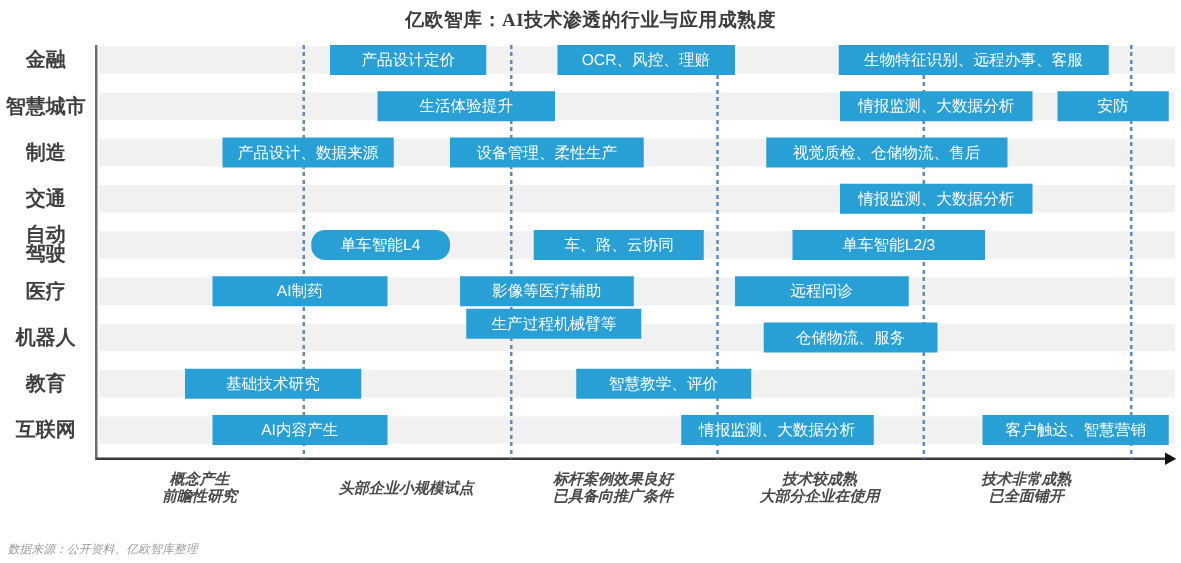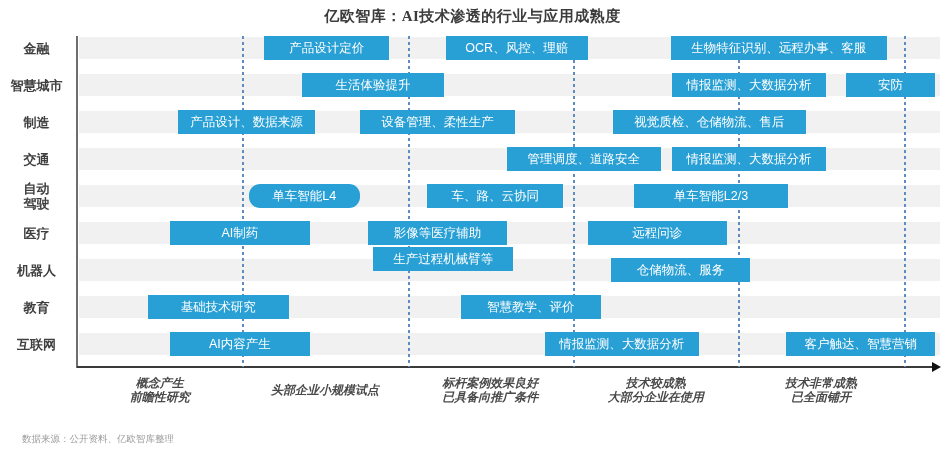--- a/index.html
+++ b/index.html
@@ -19,35 +19,35 @@
   }
   .seg{
     position:absolute;height:24px;background:#29a0d5;color:#ffffff;z-index:3;
     font-size:12.5px;display:flex;align-items:center;justify-content:center;
     white-space:nowrap;overflow:hidden;
   }
   .ylabels{position:absolute;left:0;top:36px;width:73px;height:331px;}
   .row-label{
     position:absolute;left:0;width:73px;height:22px;display:flex;
     flex-direction:column;align-items:center;justify-content:center;
-    font-size:13px;font-weight:bold;color:#3f3f3f;line-height:15px;
+    font-size:16px;font-weight:bold;color:#3f3f3f;line-height:15px;
   }
   .yaxis{position:absolute;left:76px;top:36px;width:2px;height:332px;background:#6e6e6e;}
   .xaxis{position:absolute;left:77px;top:366px;width:857px;height:2px;background:#3a3a3a;}
   .arrow{
     position:absolute;left:932px;top:362px;width:0;height:0;
     border-left:9px solid #111;border-top:5px solid transparent;border-bottom:5px solid transparent;
   }
   .stages-row{position:absolute;left:77px;top:372px;width:863px;height:36px;}
   .stage-label{
     position:absolute;height:36px;display:flex;flex-direction:column;justify-content:center;
     transform:translateX(-50%);text-align:center;white-space:nowrap;
     font-size:12px;font-weight:bold;font-style:italic;color:#4a4a4a;line-height:14.5px;
   }
-  .source{position:absolute;left:22px;top:433px;font-size:9.5px;color:#9a9a9a;}
+  .source{position:absolute;left:6px;top:433px;font-size:9.5px;font-style:italic;color:#9a9a9a;}
 </style>
 </head>
 <body>
 
 <div class="canvas">
   <div class="title">亿欧智库：AI技术渗透的行业与应用成熟度</div>
 
   <div class="ylabels">
       <div class="row-label" style="top: 1px;">
         <div>金融</div>
@@ -91,21 +91,20 @@
       <div class="seg" style="top: 0px; left: 68.7739%; width: 25.0958%;">生物特征识别、远程办事、客服</div>
       <div class="band" style="top: 38px;"></div>
       <div class="seg" style="top: 37px; left: 26.0536%; width: 16.4751%;">生活体验提升</div>
       <div class="seg" style="top: 37px; left: 68.9655%; width: 17.8161%;">情报监测、大数据分析</div>
       <div class="seg" style="top: 37px; left: 89.0805%; width: 10.3448%;">安防</div>
       <div class="band" style="top: 75px;"></div>
       <div class="seg" style="top: 74px; left: 11.6858%; width: 15.9004%;">产品设计、数据来源</div>
       <div class="seg" style="top: 74px; left: 32.7586%; width: 18.0077%;">设备管理、柔性生产</div>
       <div class="seg" style="top: 74px; left: 62.069%; width: 22.4138%;">视觉质检、仓储物流、售后</div>
       <div class="band" style="top: 112px;"></div>
-      <div class="seg" style="top: 111px; left: 49.8084%; width: 17.8161%;">管理调度、道路安全</div>
       <div class="seg" style="top: 111px; left: 68.9655%; width: 17.8161%;">情报监测、大数据分析</div>
       <div class="band" style="top: 149px;"></div>
       <div class="seg" style="top: 148px; left: 19.9234%; width: 12.8352%; border-radius: 11px;">单车智能L4</div>
       <div class="seg" style="top: 148px; left: 40.613%; width: 15.7088%;">车、路、云协同</div>
       <div class="seg" style="top: 148px; left: 64.5594%; width: 17.8161%;">单车智能L2/3</div>
       <div class="band" style="top: 186px;"></div>
       <div class="seg" style="top: 185px; left: 10.728%; width: 16.2835%;">AI制药</div>
       <div class="seg" style="top: 185px; left: 33.7165%; width: 16.092%;">影像等医疗辅助</div>
       <div class="seg" style="top: 185px; left: 59.1954%; width: 16.092%;">远程问诊</div>
       <div class="band" style="top: 223px;"></div>

